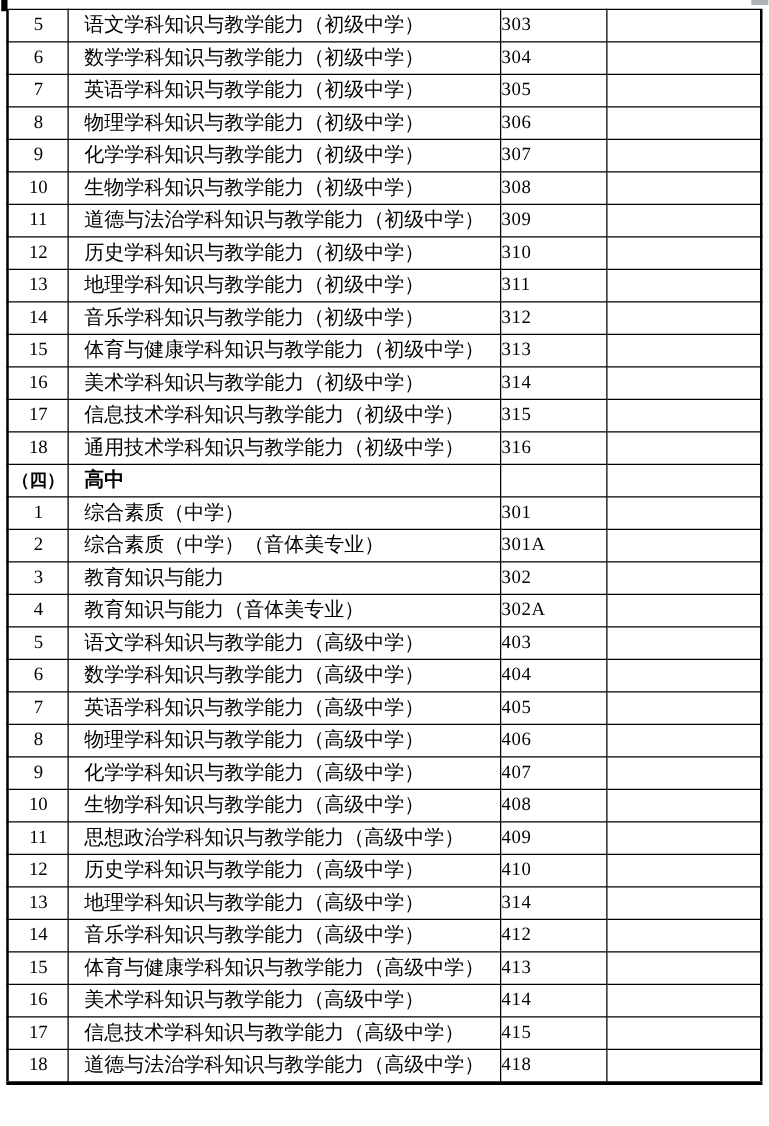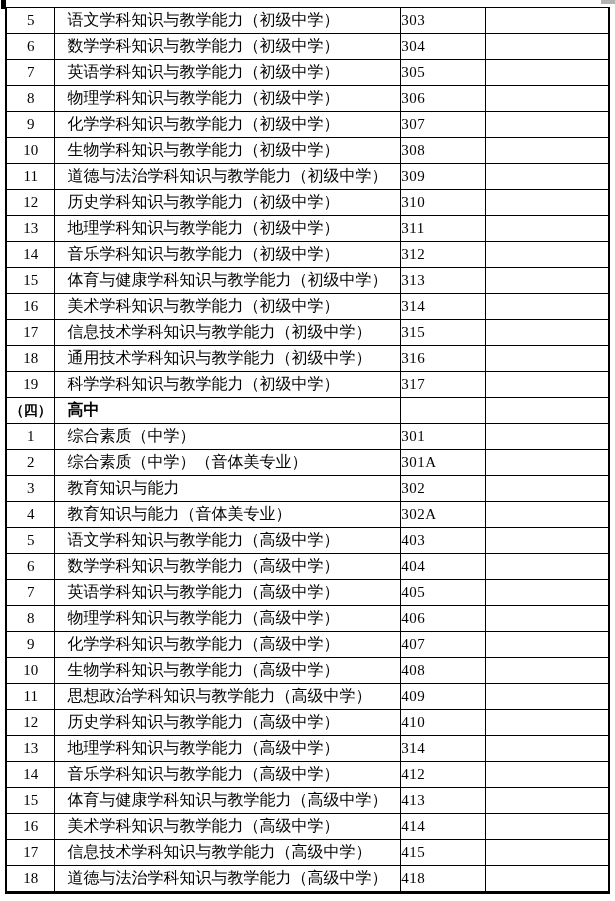--- a/index.html
+++ b/index.html
@@ -156,26 +156,20 @@
     <td class="c-subject">信息技术学科知识与教学能力（初级中学）</td>
     <td class="c-code">315</td>
     <td class="c-blank"></td>
   </tr>
         <tr>
     <td class="c-num">18</td>
     <td class="c-subject">通用技术学科知识与教学能力（初级中学）</td>
     <td class="c-code">316</td>
     <td class="c-blank"></td>
   </tr>
-        <tr>
-    <td class="c-num">19</td>
-    <td class="c-subject">科学学科知识与教学能力（初级中学）</td>
-    <td class="c-code">317</td>
-    <td class="c-blank"></td>
-  </tr>
         <tr class="bold">
     <td class="c-num">（四）</td>
     <td class="c-subject">高中</td>
     <td class="c-code"></td>
     <td class="c-blank"></td>
   </tr>
         <tr>
     <td class="c-num">1</td>
     <td class="c-subject">综合素质（中学）</td>
     <td class="c-code">301</td>

